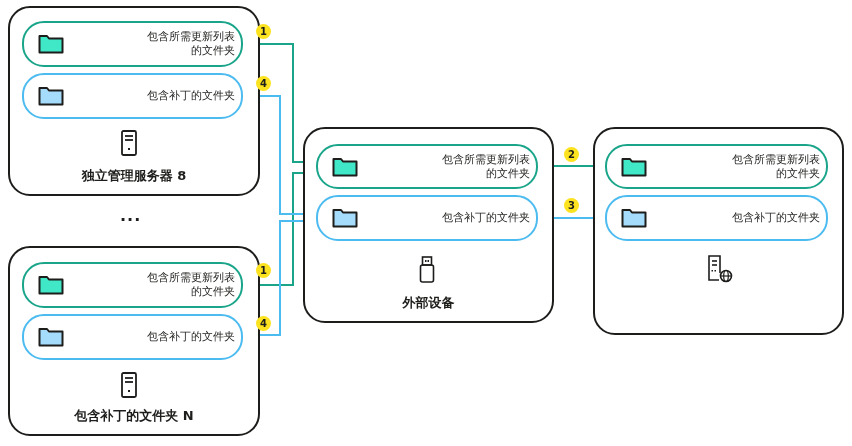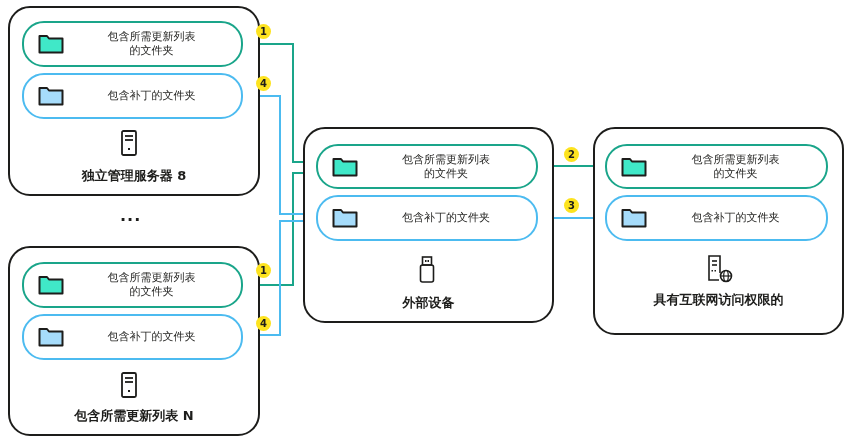--- a/index.html
+++ b/index.html
@@ -4,21 +4,21 @@
 <style>
   html, body { margin:0; padding:0; background:#ffffff; }
   body { width:852px; height:446px; position:relative; overflow:hidden;
          font-family:"DejaVu Sans", "Liberation Sans", sans-serif; color:#1d1d1b; }
   .box { position:absolute; border:2px solid #1d1d1b; border-radius:22px; box-sizing:border-box; background:#fff; }
   .pill { position:absolute; border:2px solid; border-radius:22px; box-sizing:border-box; background:#fff;
           display:flex; align-items:center; }
   .pill.green { border-color:#1aa58a; }
   .pill.blue { border-color:#4cbbf0;text-decoration:underline; }
   .pill .folder { position:absolute; left:14px; top:50%; transform:translateY(-50%); width:26px; height:20px; }
-  .pill .txt { position:absolute; left:44px; right:6px; text-align:center; font-size:11px; line-height:14px; }
+  .pill .txt { position:absolute; left:44px; right:6px; text-align:right; font-size:11px; line-height:14px; }
   .label { position:absolute; text-align:center; font-weight:bold; font-size:13px; line-height:17px; }
   .icon { position:absolute; }
   .badge { position:absolute; width:15px; height:15px; border-radius:50%; background:#fde31f;
            font-size:10px; font-weight:bold; text-align:center; line-height:15px; color:#1d1d1b; }
   .dots { position:absolute; font-weight:bold; font-size:16px; letter-spacing:1px; }
   svg.lines { position:absolute; left:0; top:0; }
 </style>
 </head>
 <body>
 
@@ -86,21 +86,21 @@
       <path d="M1.5,2 L9,2 L11,4.5 L24.5,4.5 L24.5,18.5 L1.5,18.5 Z" fill="#a6dcfb" stroke="#1d1d1b" stroke-width="2" stroke-linejoin="round"></path>
     </svg>
   <div class="txt">包含补丁的文件夹</div>
 </div>
 <svg class="icon" style="left:121px;top:372px;" width="16" height="26" viewBox="0 0 16 26">
   <rect x="1" y="1" width="14" height="24" rx="1.5" fill="none" stroke="#1d1d1b" stroke-width="1.8"></rect>
   <line x1="4" y1="6" x2="12" y2="6" stroke="#1d1d1b" stroke-width="1.8"></line>
     <line x1="4" y1="10" x2="12" y2="10" stroke="#1d1d1b" stroke-width="1.8"></line>
   <rect x="7" y="18" width="2" height="2" fill="#1d1d1b"></rect>
 </svg>
-<div class="label" style="left:8px;top:407px;width:252px;">包含所需更新列表 N</div>
+<div class="label" style="left:8px;top:407px;width:252px;">包含补丁的文件夹 N</div>
 
 <div class="box" style="left:303px;top:127px;width:251px;height:196px;"></div>
 <div class="pill green" style="left:316px;top:144px;width:222px;height:45px;">
   <svg class="folder" viewBox="0 0 26 20">
       <path d="M1.5,2 L9,2 L11,4.5 L24.5,4.5 L24.5,18.5 L1.5,18.5 Z" fill="#40e8c8" stroke="#1d1d1b" stroke-width="2" stroke-linejoin="round"></path>
     </svg>
   <div class="txt">
       <div>包含所需更新列表</div>
       <div>的文件夹</div>
     </div>
@@ -139,21 +139,20 @@
   <path d="M13,18 L13,1 L2,1 L2,25 L12,25" fill="none" stroke="#1d1d1b" stroke-width="1.6"></path>
   <line x1="5" y1="6" x2="10" y2="6" stroke="#1d1d1b" stroke-width="1.6"></line>
     <line x1="5" y1="10" x2="10" y2="10" stroke="#1d1d1b" stroke-width="1.6"></line>
   <rect x="4.5" y="15" width="1.5" height="1.5" fill="#1d1d1b"></rect>
     <rect x="7.5" y="15" width="1.5" height="1.5" fill="#1d1d1b"></rect>
   <circle cx="19" cy="21" r="5.5" fill="#fff" stroke="#1d1d1b" stroke-width="1.6"></circle>
   <line x1="13.5" y1="21" x2="24.5" y2="21" stroke="#1d1d1b" stroke-width="1.2"></line>
   <ellipse cx="19" cy="21" rx="2.3" ry="5.5" fill="none" stroke="#1d1d1b" stroke-width="1.2"></ellipse>
 </svg>
 <div class="label" style="left:593px;top:291px;width:251px;">
-  <div>具有互联网访问权限的</div>
 </div>
 
 <div class="badge" style="left:256px;top:24px;">1</div>
 <div class="badge" style="left:256px;top:76px;">4</div>
 <div class="badge" style="left:256px;top:263px;">1</div>
 <div class="badge" style="left:256px;top:316px;">4</div>
 <div class="badge" style="left:564px;top:147px;">2</div>
 <div class="badge" style="left:564px;top:198px;">3</div>
 
 </body></html>

